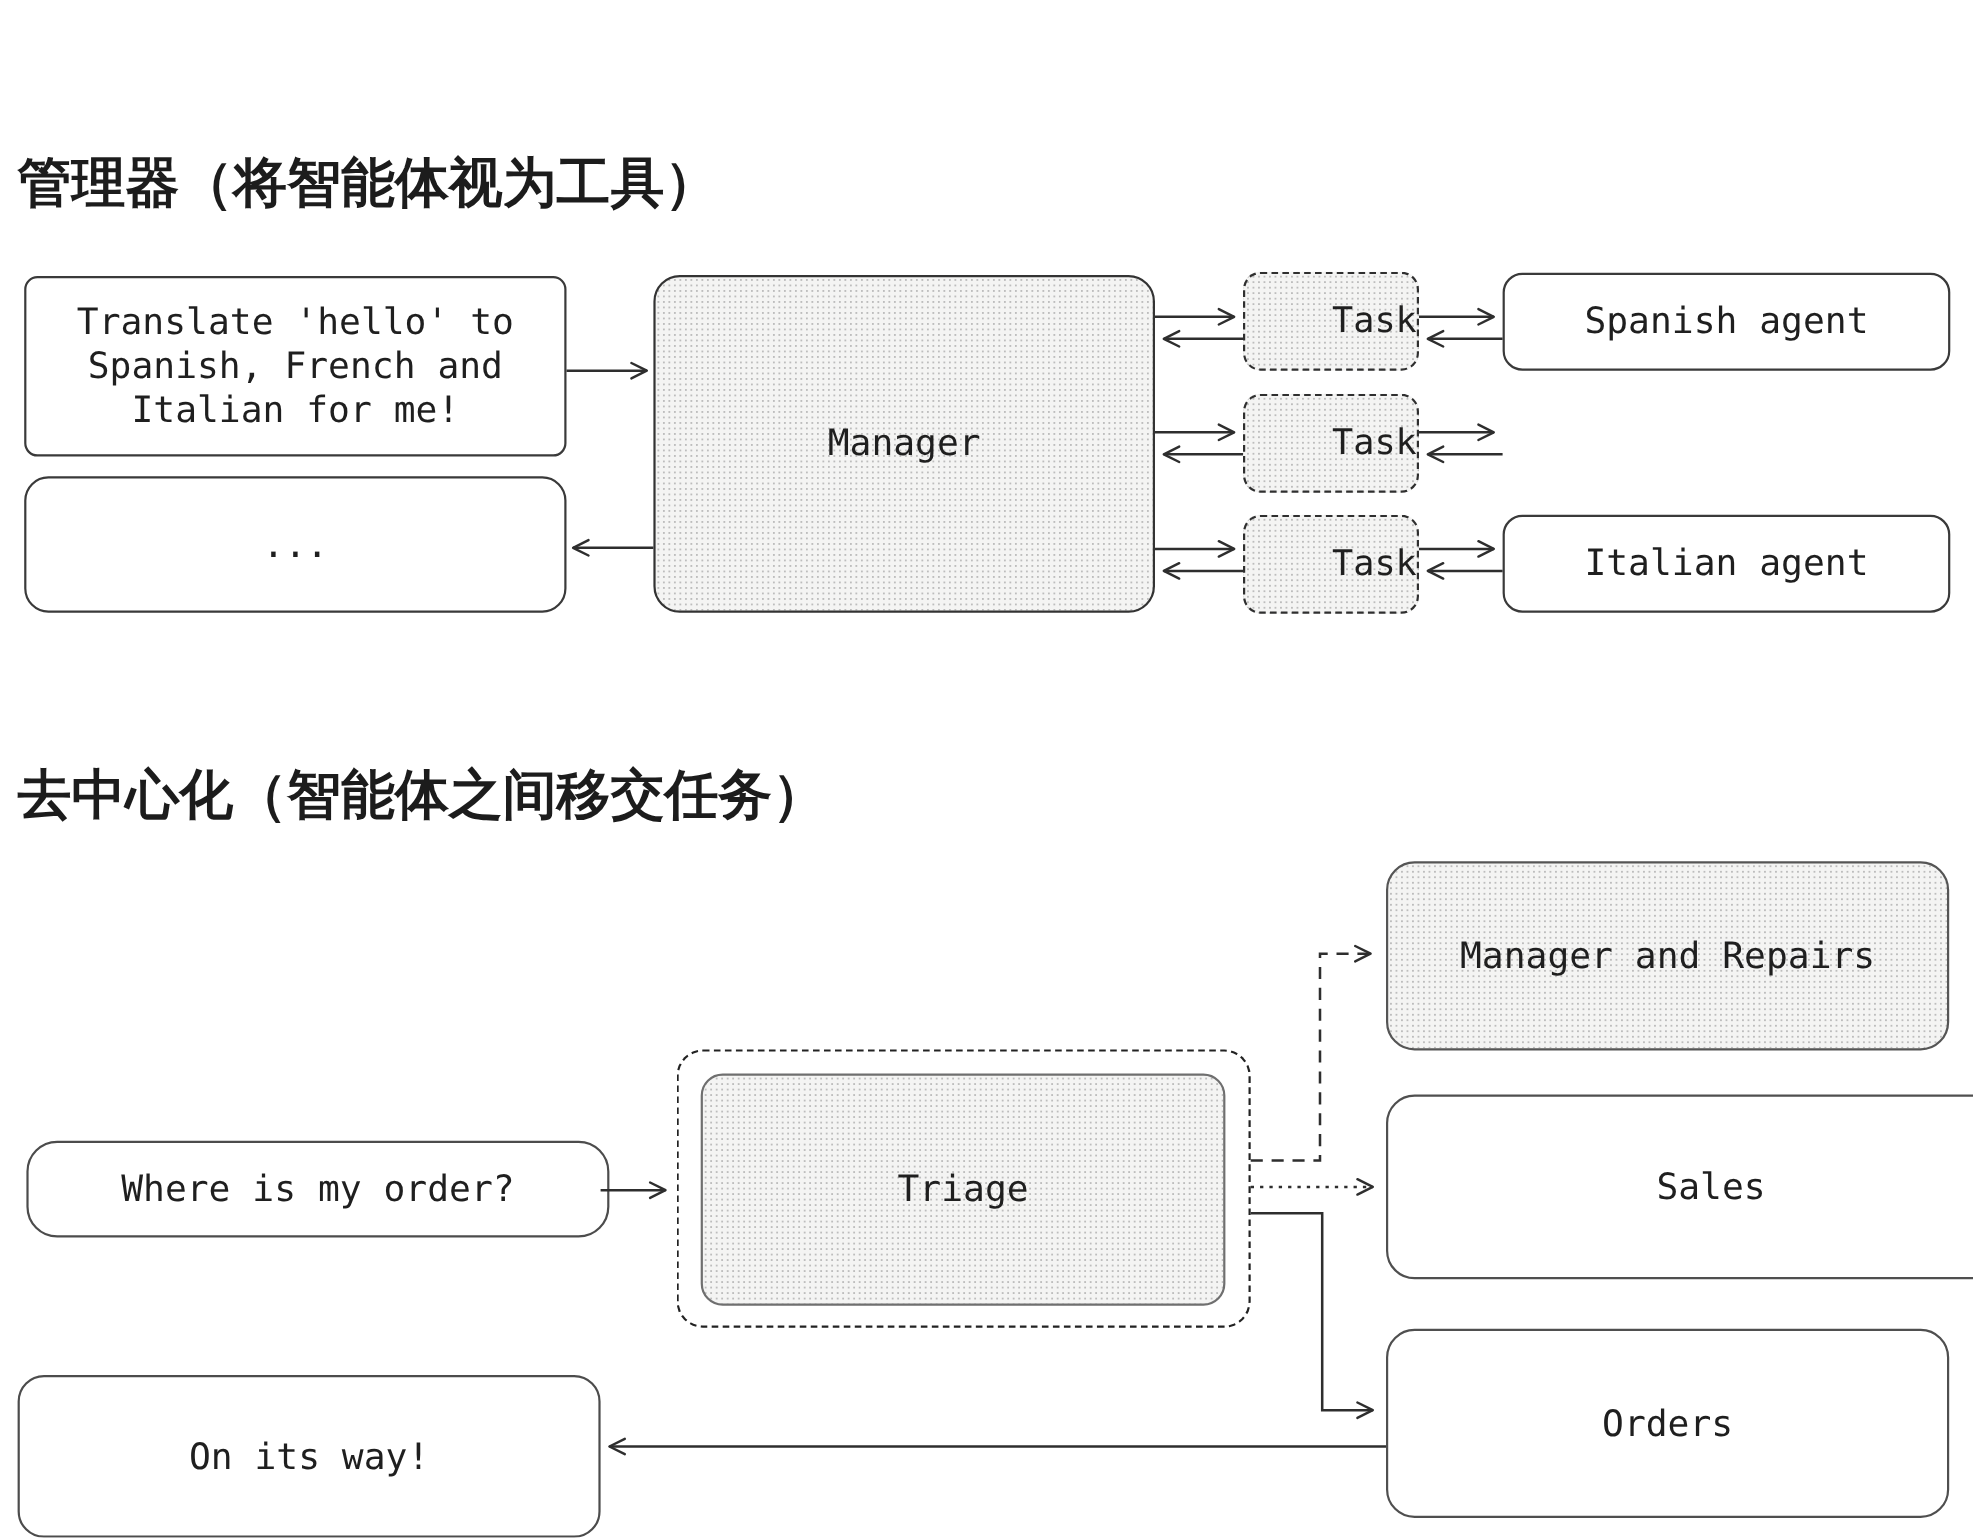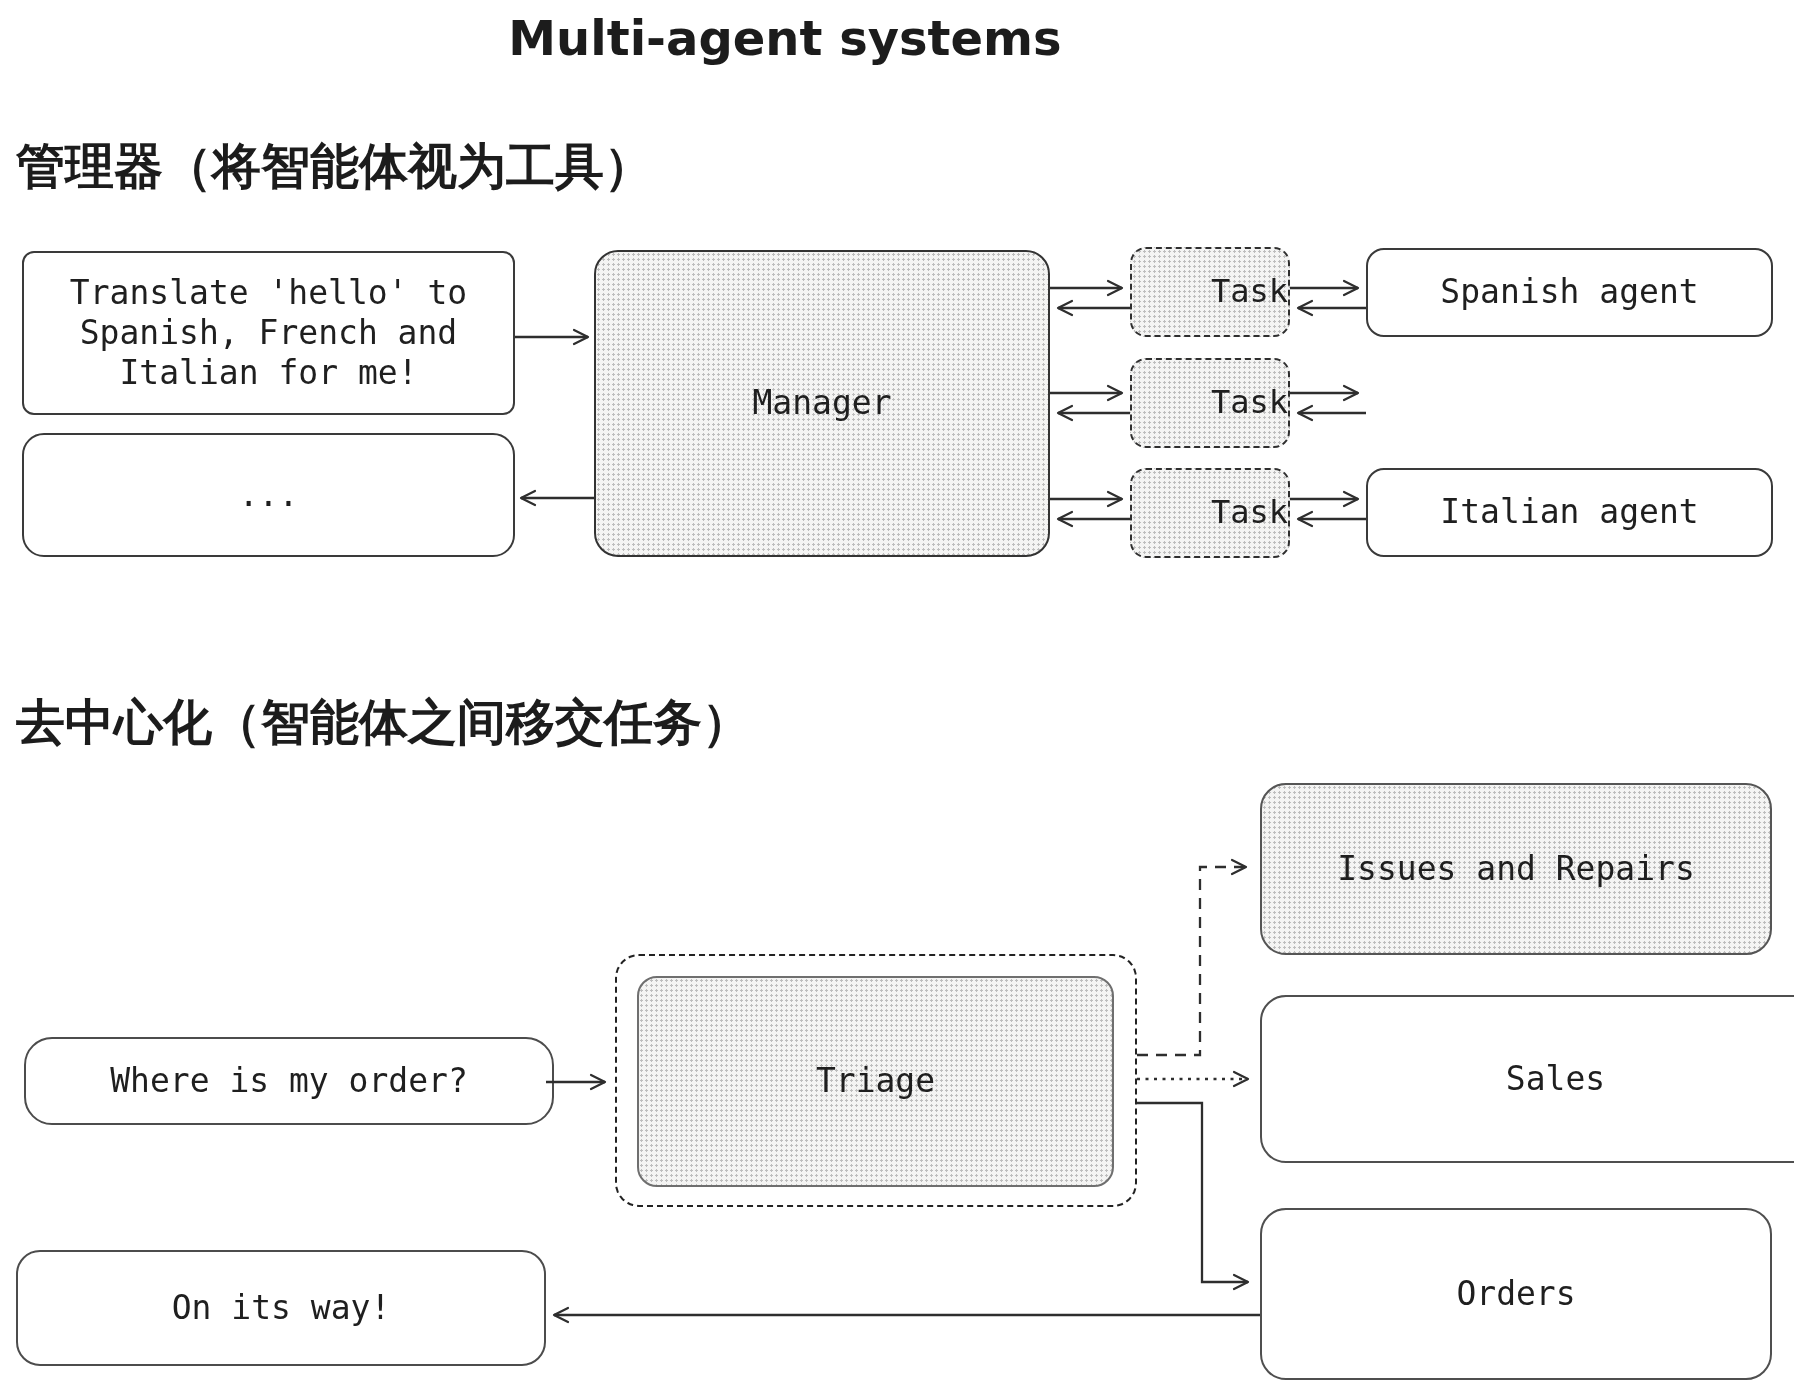--- a/index.html
+++ b/index.html
@@ -38,21 +38,20 @@
     background-size:5px 5px;
   }
   .dashed{border-style:dashed;justify-content:flex-end;}
   .overlay{position:absolute;left:0;top:0;pointer-events:none;}
 </style>
 </head>
 <body>
 
 <div class="stage">
 
-  <div class="title">Multi-agent systems</div>
   <div class="heading" style="top:134px;">管理器（将智能体视为工具）</div>
   <div class="heading" style="top:690px;">去中心化（智能体之间移交任务）</div>
 
   <div class="node" style="left:22px;top:251px;width:493px;height:164px;border-radius:12px;border-color:#3a3a3a;">
     <span class="lbl">Translate 'hello' to
 Spanish, French and
 Italian for me!</span>
   </div>
 
   <div class="node" style="left:22px;top:433px;width:493px;height:124px;border-radius:22px;border-color:#3a3a3a;">
@@ -83,30 +82,30 @@
   <div class="node" style="left:24px;top:1037px;width:530px;height:88px;border-radius:28px;border-color:#4c4c4c;border-width:2.2px;">
     <span class="lbl">Where is my order?</span>
   </div>
 
   <div class="node dashed" style="left:615px;top:954px;width:522px;height:253px;border-radius:24px;border-color:#222222;background:transparent;"></div>
   <div class="node shaded" style="left:637px;top:976px;width:477px;height:211px;border-radius:20px;border-color:#6f6f6f;border-width:2px;">
     <span class="lbl">Triage</span>
   </div>
 
   <div class="node shaded" style="left:1260px;top:783px;width:512px;height:172px;border-radius:26px;border-color:#555555;border-width:2.2px;">
-    <span class="lbl">Issues and Repairs</span>
+    <span class="lbl">Manager and Repairs</span>
   </div>
   <div class="node" style="left:1260px;top:995px;width:591px;height:168px;border-radius:26px;border-color:#4f4f4f;border-width:2.2px;">
     <span class="lbl">Sales</span>
   </div>
   <div class="node" style="left:1260px;top:1208px;width:512px;height:172px;border-radius:26px;border-color:#4f4f4f;border-width:2.2px;">
     <span class="lbl">Orders</span>
   </div>
 
-  <div class="node" style="left:16px;top:1250px;width:530px;height:116px;border-radius:24px;border-color:#4c4c4c;border-width:2.2px;">
+  <div class="node" style="left:16px;top:1250px;width:530px;height:148px;border-radius:24px;border-color:#4c4c4c;border-width:2.2px;">
     <span class="lbl">On its way!</span>
   </div>
 
   <svg class="overlay" width="1794" height="1398" viewBox="0 0 1794 1398">
     <defs>
       <marker id="ah" viewBox="0 0 20 20" markerWidth="20" markerHeight="20" refX="17" refY="10" orient="auto" markerUnits="userSpaceOnUse">
         <path d="M3,3 L17,10 L3,17" fill="none" stroke="#2e2e2e" stroke-width="2.2" stroke-linecap="round" stroke-linejoin="round"></path>
       </marker>
     </defs>
     <g stroke="#2e2e2e" stroke-width="2.3" fill="none">

